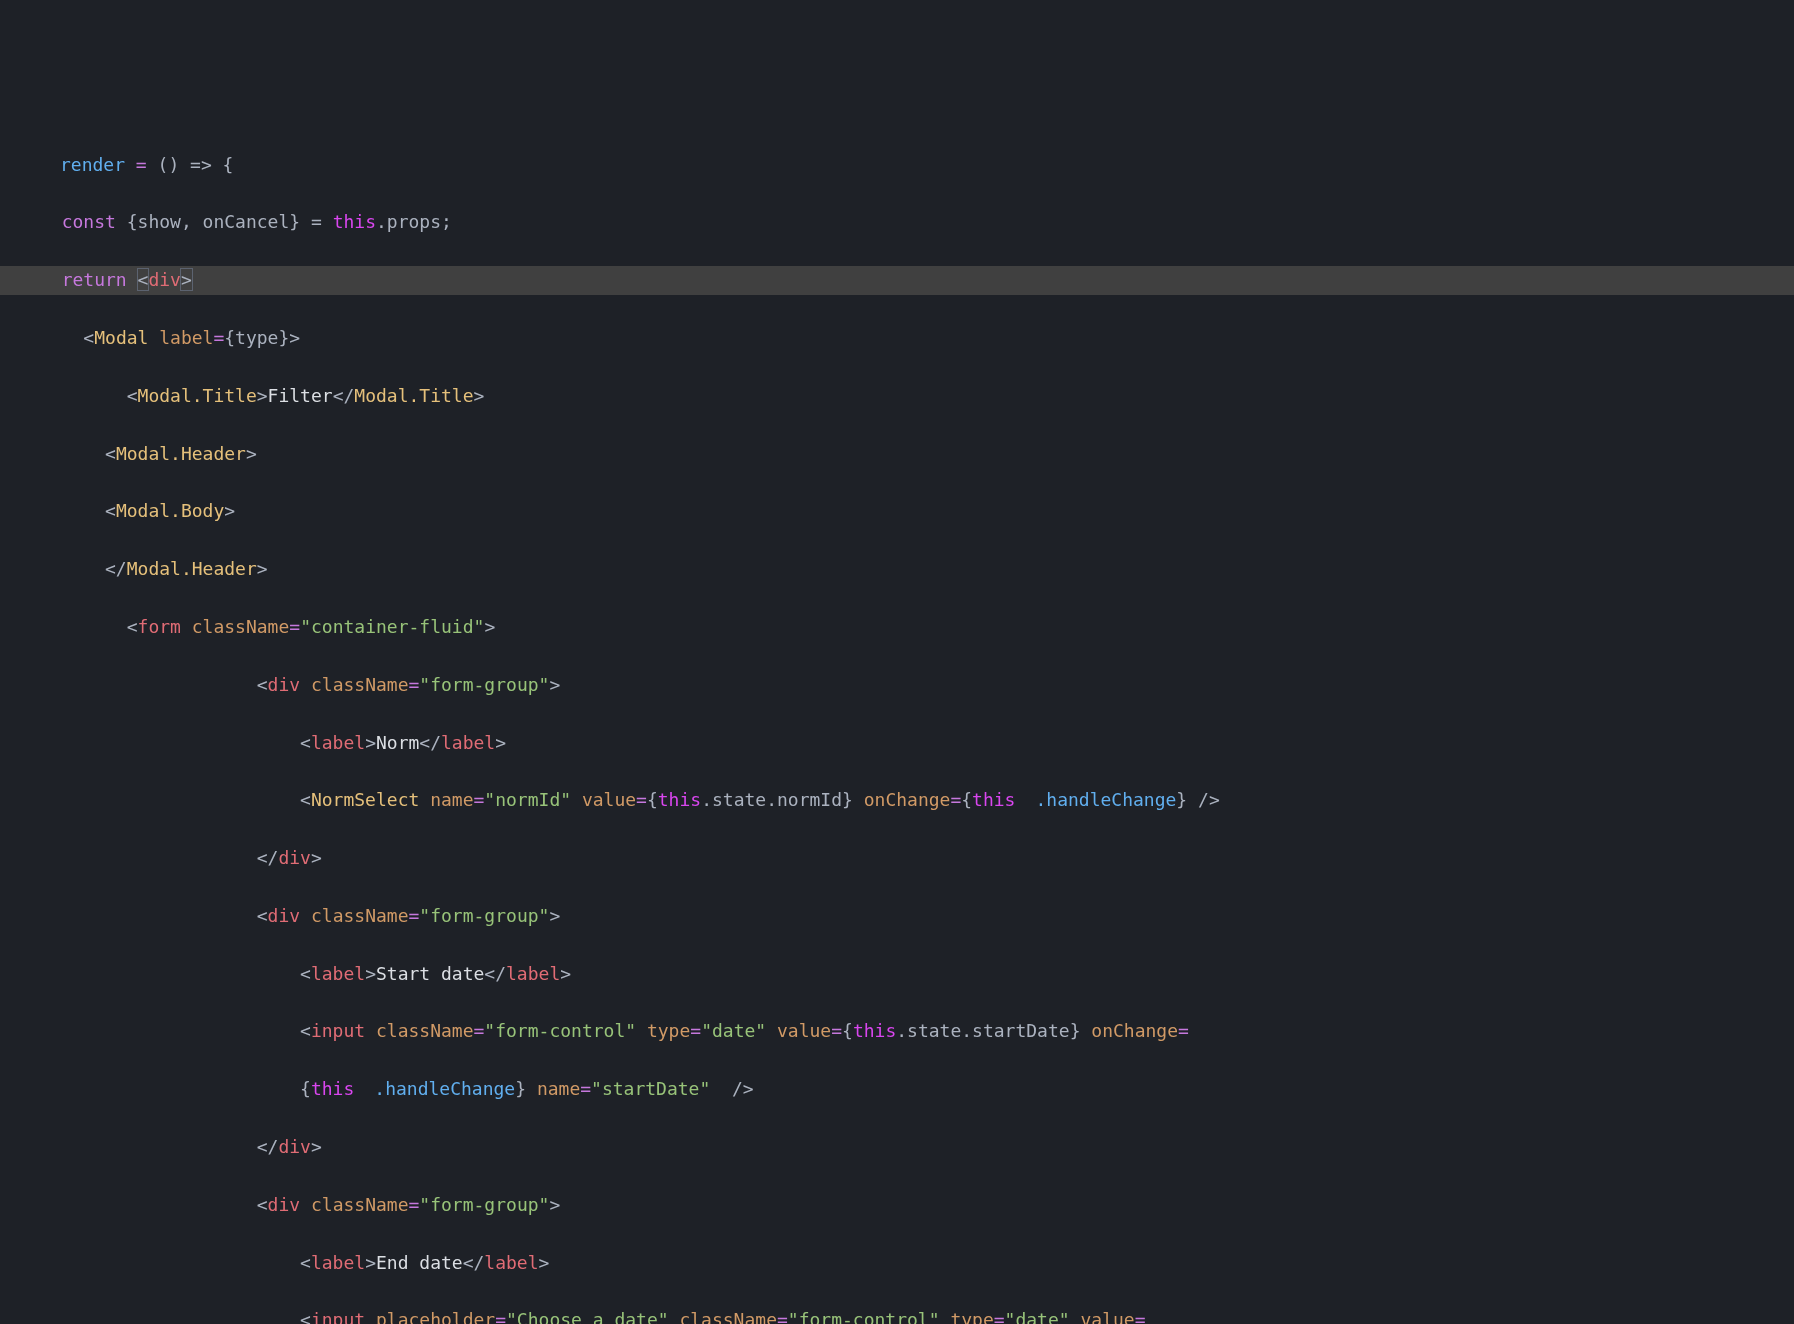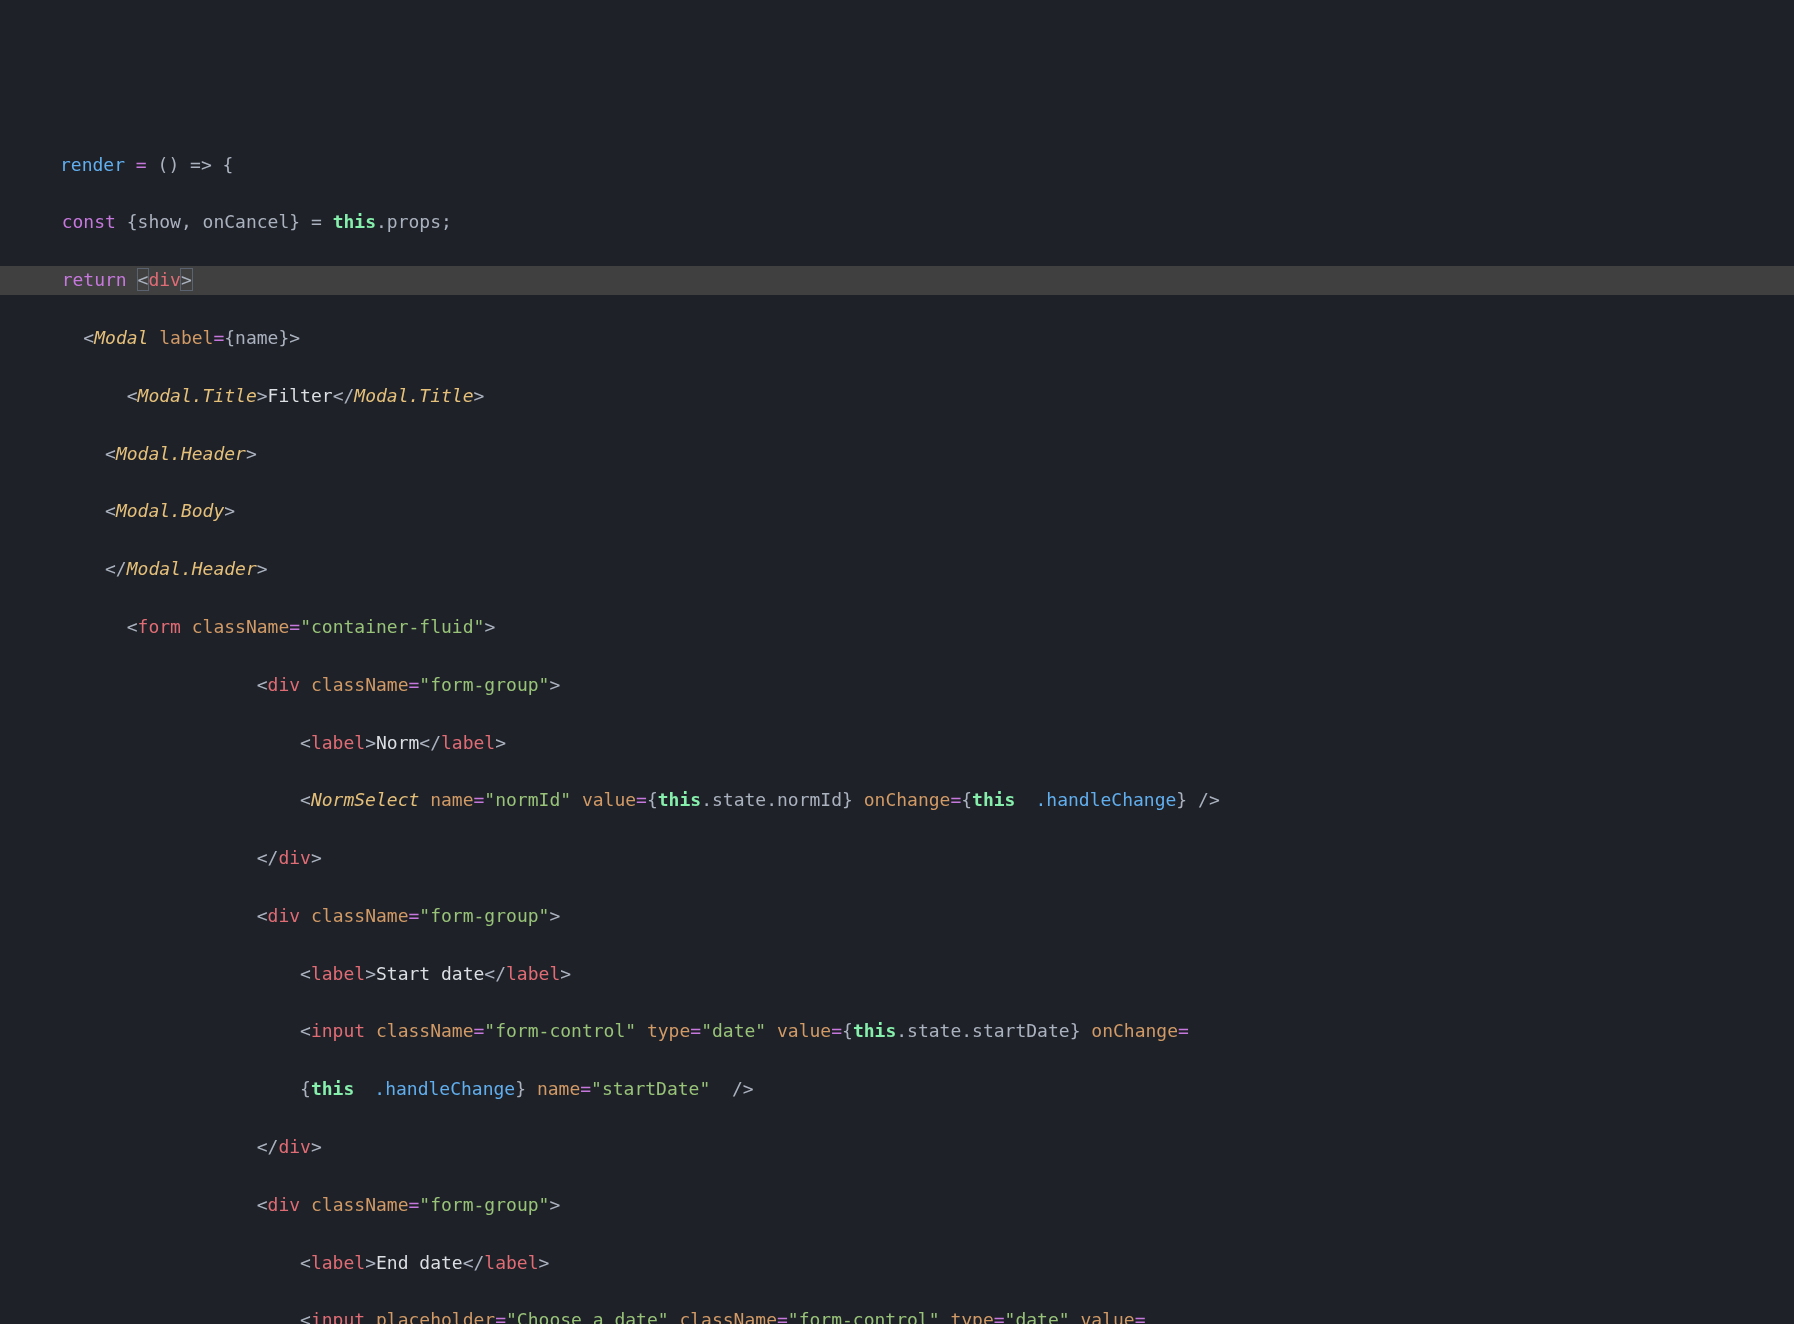--- a/index.html
+++ b/index.html
@@ -17,24 +17,24 @@
     padding: 6px 0 0 0;
   }
   .line {
     padding-left: 26px;
     height: 28.9px;
   }
   .line.cursor-line {
     background: #404040;
   }
   .kw-purple { color: #c678dd; }
-  .kw-red { color: #86efac; font-weight: bold; }
+  .kw-red { color: #d946ef; }
   .kw-blue { color: #61afef; margin-left: 20px; }
   .tag-red { color: #e06c75; }
-  .tag-yellow { color: #e5c07b; font-style: italic; }
+  .tag-yellow { color: #e5c07b; }
   .attr { color: #d19a66; }
   .str-green { color: #98c379; }
   .punct { color: #abb2bf; }
   .white { color: #dcdfe4; }
   .bracket-hi {
     border: 1px solid #5c6370;
     margin: -1px;
   }
   .gutter-space {
     display: inline-block;
@@ -43,21 +43,21 @@
 </style>
 </head>
 <body>
 
 
 
 <div class="editor">
 <div class="line"><span class="gutter-space"></span><span class="kw-blue">render</span><span class="kw-purple"> = </span><span class="punct">() =&gt; {</span></div>
 <div class="line"><span class="gutter-space"></span>  <span class="kw-purple">const</span><span class="punct"> {show, onCancel} = </span><span class="kw-red">this</span><span class="punct">.props;</span></div>
 <div class="line cursor-line"><span class="gutter-space"></span>  <span class="kw-purple">return</span> <span class="bracket-hi punct">&lt;</span><span class="tag-red">div</span><span class="bracket-hi punct">&gt;</span></div>
-<div class="line"><span class="gutter-space"></span>    <span class="punct">&lt;</span><span class="tag-yellow">Modal</span> <span class="attr">label</span><span class="kw-purple">=</span><span class="punct">{name}</span><span class="punct">&gt;</span></div>
+<div class="line"><span class="gutter-space"></span>    <span class="punct">&lt;</span><span class="tag-yellow">Modal</span> <span class="attr">label</span><span class="kw-purple">=</span><span class="punct">{type}</span><span class="punct">&gt;</span></div>
 <div class="line"><span class="gutter-space"></span>        <span class="punct">&lt;</span><span class="tag-yellow">Modal.Title</span><span class="punct">&gt;</span><span class="white">Filter</span><span class="punct">&lt;/</span><span class="tag-yellow">Modal.Title</span><span class="punct">&gt;</span></div>
 <div class="line"><span class="gutter-space"></span>      <span class="punct">&lt;</span><span class="tag-yellow">Modal.Header</span><span class="punct">&gt;</span></div>
 <div class="line"><span class="gutter-space"></span>      <span class="punct">&lt;</span><span class="tag-yellow">Modal.Body</span><span class="punct">&gt;</span></div>
 <div class="line"><span class="gutter-space"></span>      <span class="punct">&lt;/</span><span class="tag-yellow">Modal.Header</span><span class="punct">&gt;</span></div>
 <div class="line"><span class="gutter-space"></span>        <span class="punct">&lt;</span><span class="tag-red">form</span> <span class="attr">className</span><span class="kw-purple">=</span><span class="str-green">"container-fluid"</span><span class="punct">&gt;</span></div>
 <div class="line"><span class="gutter-space"></span>                    <span class="punct">&lt;</span><span class="tag-red">div</span> <span class="attr">className</span><span class="kw-purple">=</span><span class="str-green">"form-group"</span><span class="punct">&gt;</span></div>
 <div class="line"><span class="gutter-space"></span>                        <span class="punct">&lt;</span><span class="tag-red">label</span><span class="punct">&gt;</span><span class="white">Norm</span><span class="punct">&lt;/</span><span class="tag-red">label</span><span class="punct">&gt;</span></div>
 <div class="line"><span class="gutter-space"></span>                        <span class="punct">&lt;</span><span class="tag-yellow">NormSelect</span> <span class="attr">name</span><span class="kw-purple">=</span><span class="str-green">"normId"</span> <span class="attr">value</span><span class="kw-purple">=</span><span class="punct">{</span><span class="kw-red">this</span><span class="punct">.state.</span><span class="punct">normId</span><span class="punct">}</span> <span class="attr">onChange</span><span class="kw-purple">=</span><span class="punct">{</span><span class="kw-red">this</span><span class="kw-blue">.handleChange</span><span class="punct">}</span> <span class="punct">/&gt;</span></div>
 <div class="line"><span class="gutter-space"></span>                    <span class="punct">&lt;/</span><span class="tag-red">div</span><span class="punct">&gt;</span></div>
 <div class="line"><span class="gutter-space"></span>                    <span class="punct">&lt;</span><span class="tag-red">div</span> <span class="attr">className</span><span class="kw-purple">=</span><span class="str-green">"form-group"</span><span class="punct">&gt;</span></div>

